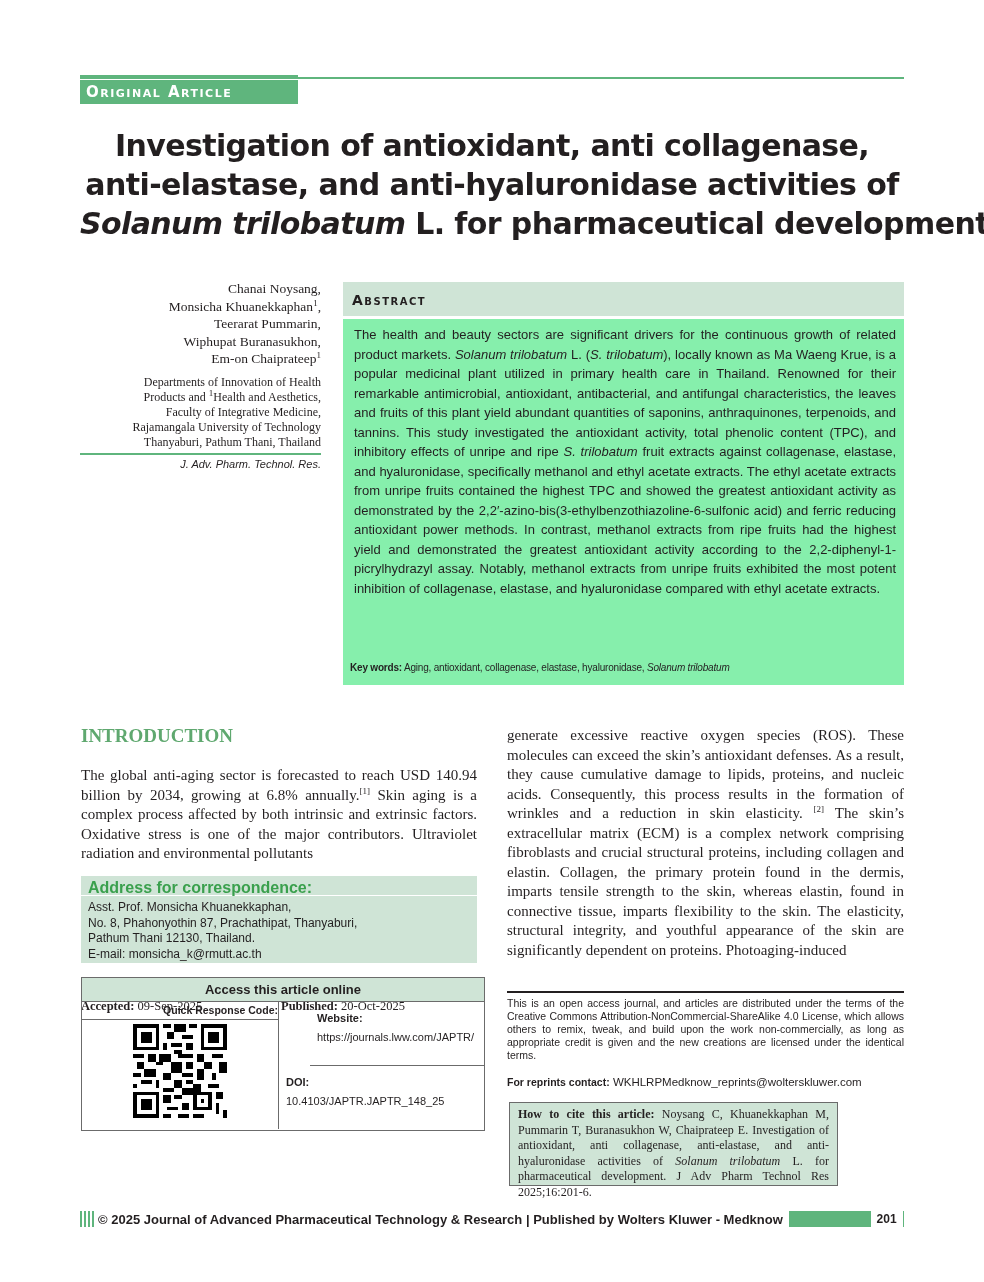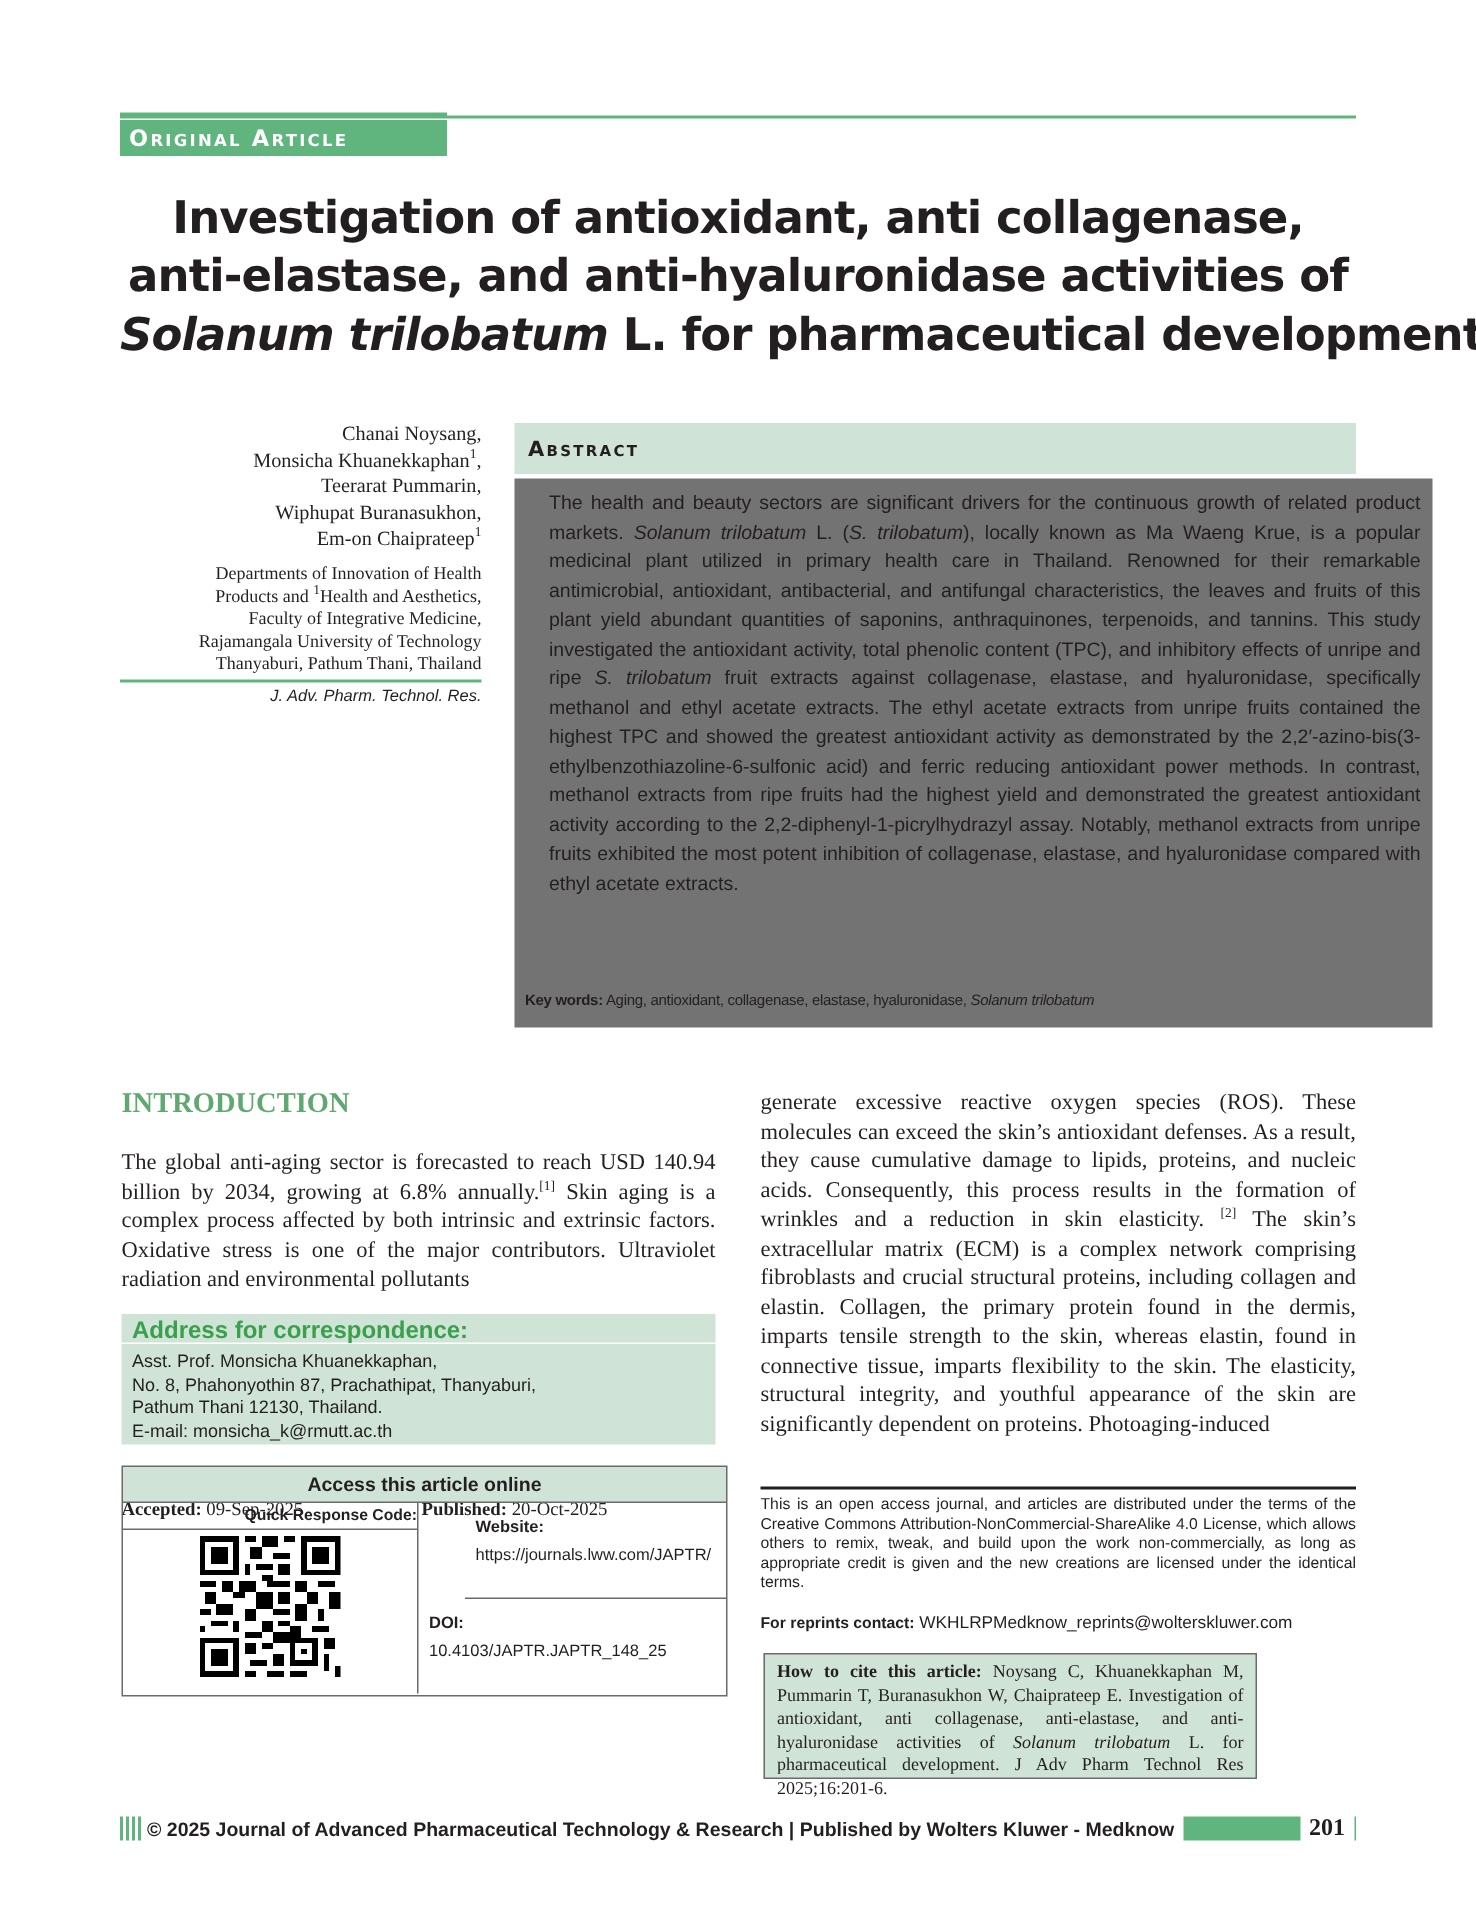--- a/index.html
+++ b/index.html
@@ -22,22 +22,22 @@
              font-family: "Liberation Serif", serif; font-size: 13.5px; line-height: 17.5px; }
   .affil { position: absolute; left: 80px; top: 375px; width: 241px; text-align: right;
            font-family: "Liberation Serif", serif; font-size: 12px; line-height: 15px; }
   .affil-rule { position: absolute; left: 80px; top: 453px; width: 241px; height: 2px; background: #5fb57d; }
   .journal-abbr { position: absolute; left: 80px; top: 458px; width: 241px; text-align: right;
                   font-family: "Liberation Sans", sans-serif; font-style: italic; font-size: 11px; }
 
   .abstract-head { position: absolute; left: 343px; top: 282px; width: 561px; height: 34px; background: #cfe4d6;
                    font-family: "DejaVu Sans", sans-serif; font-weight: bold; font-size: 14px; letter-spacing: 1.5px;
                    padding: 10px 0 0 9px; font-variant: small-caps; color: #231f20; }
-  .abstract-body { position: absolute; left: 343px; top: 319px; width: 612px; height: 366px; background: #737373;
-                   padding: 6px 8px 0 23px; font-family: "Liberation Sans", sans-serif; font-size: 13px;
+  .abstract-body { position: absolute; left: 343px; top: 319px; width: 561px; height: 366px; background: #86efac;
+                   padding: 6px 8px 0 11px; font-family: "Liberation Sans", sans-serif; font-size: 13px;
                    line-height: 19.5px; text-align: justify; color: #231f20; }
   .keywords { position: absolute; left: 350px; top: 662px; width: 550px; font-family: Liberation Sans, sans-serif;
               font-size: 10px; letter-spacing: -0.2px; white-space: nowrap; }
   .keywords b { font-weight: bold; }
 
   .intro-head { position: absolute; left: 81px; top: 725px; font-family: "Liberation Serif", serif; font-weight: bold;
                 font-size: 19px; color: #5fa86f; }
   .col-text { font-family: "Liberation Serif", serif; font-size: 15px; line-height: 19.5px; text-align: justify; color: #231f20; }
   .intro-left { position: absolute; left: 81px; top: 766px; width: 396px; }
   .intro-right { position: absolute; left: 507px; top: 726px; width: 397px; }
@@ -76,21 +76,21 @@
   .cite-box { position: absolute; left: 509px; top: 1102px; width: 329px; height: 84px; background: #cfe4d6;
               border: 1.5px solid #6b6b6b; padding: 4px 8px 0 8px; font-family: "Liberation Serif", serif;
               font-size: 12px; line-height: 15.5px; text-align: justify; }
   .cite-box b { font-weight: bold; }
 
   .footer { position: absolute; left: 80px; top: 1210px; width: 824px; height: 18px; display: flex; align-items: center; }
   .footer-bars { display: flex; gap: 2px; height: 16px; margin-right: 4px; }
   .footer-bars span { width: 2px; height: 16px; background: #5fb57d; }
   .footer-text { font-family: Liberation Sans, sans-serif; font-size: 13px; font-weight: bold; white-space: nowrap; color: #231f20; }
   .footer-bar { width: 117px; height: 16px; background: #5fb57d; margin-left: 6px; }
-  .footer-page { font-family: Liberation Serif, serif; font-weight: bold; font-size: 16px; margin-left: 6px; }
+  .footer-page { font-family: Liberation Sans, sans-serif; font-weight: bold; font-size: 12px; margin-left: 6px; }
   .footer-end { width: 2px; height: 16px; background: #5fb57d; margin-left: 6px; }
 </style>
 </head>
 <body>
 
 <div class="top-rule-thick"></div>
 <div class="top-rule"></div>
 <div class="badge">Original Article</div>
 
 <h1 class="title">

